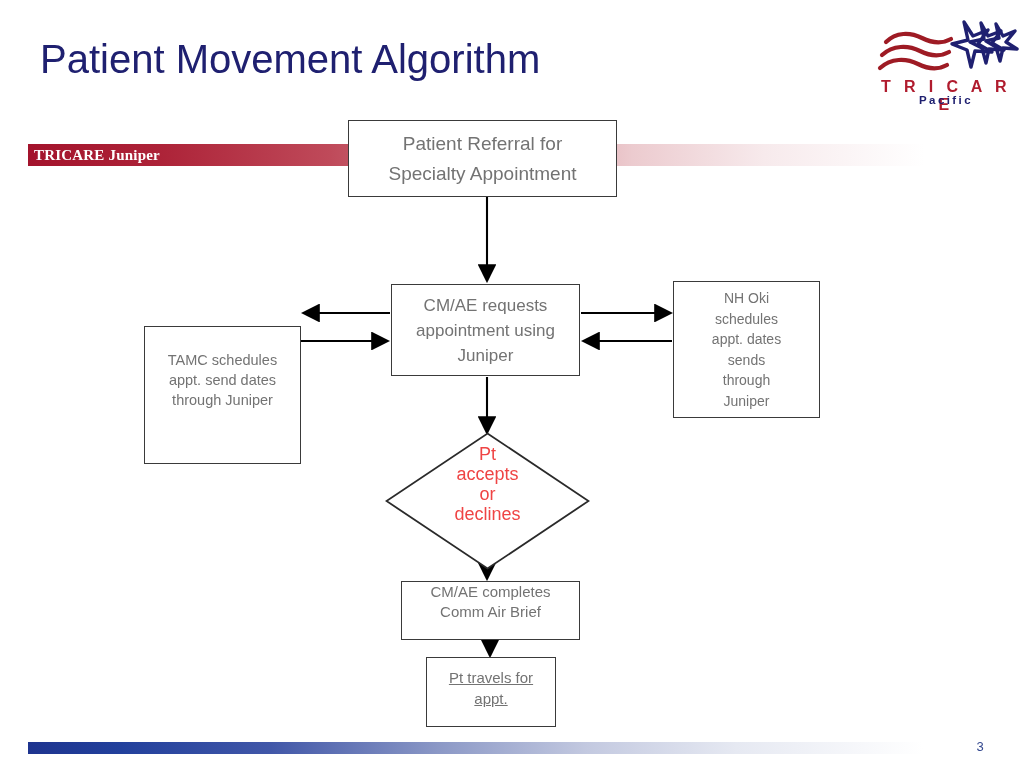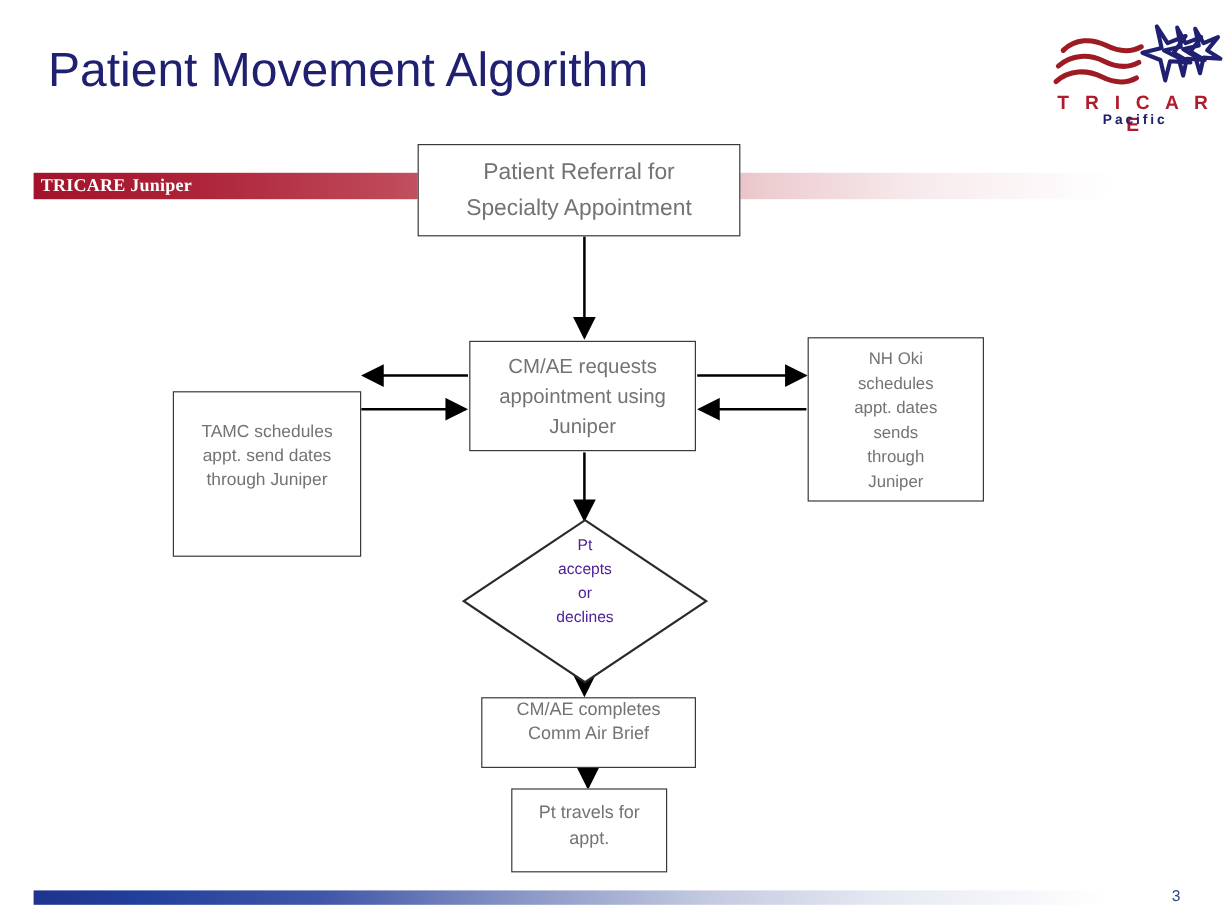--- a/index.html
+++ b/index.html
@@ -172,37 +172,38 @@
     left: 401px; top: 581px; width: 179px; height: 59px;
     align-items: flex-start;
     font-size: 15px;
     line-height: 20px;
   }
   #node-travels {
     left: 426px; top: 657px; width: 130px; height: 70px;
     padding-top: 9px;
     font-size: 15px;
     line-height: 21px;
+    text-decoration: underline;
   }
 
   
   #node-decision {
     position: absolute;
     left: 385px; top: 432px;
     width: 205px; height: 138px;
   }
   #node-decision svg { position:absolute; left:0; top:0; }
   #node-decision .diamond-text {
     position: absolute;
     left: 0; top: 12px;
     width: 205px;
     text-align: center;
-    font-size: 13px;
+    font-size: 18px;
     line-height: 20px;
-    color: #4c1d95;
+    color: #ef4444;
     font-family: "Liberation Sans", sans-serif;
   }
 
   
   #connectors {
     position: absolute;
     left: 0; top: 0;
     width: 1024px; height: 768px;
     pointer-events: none;
   }

